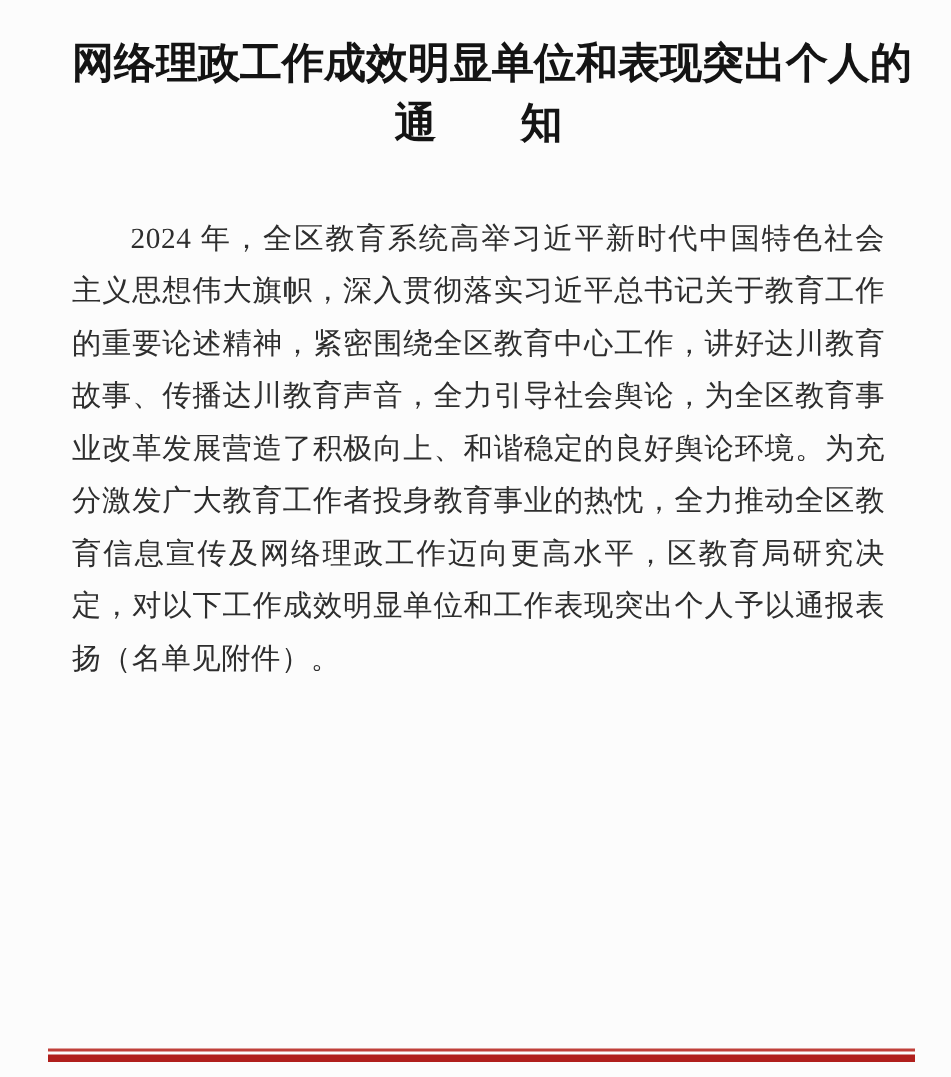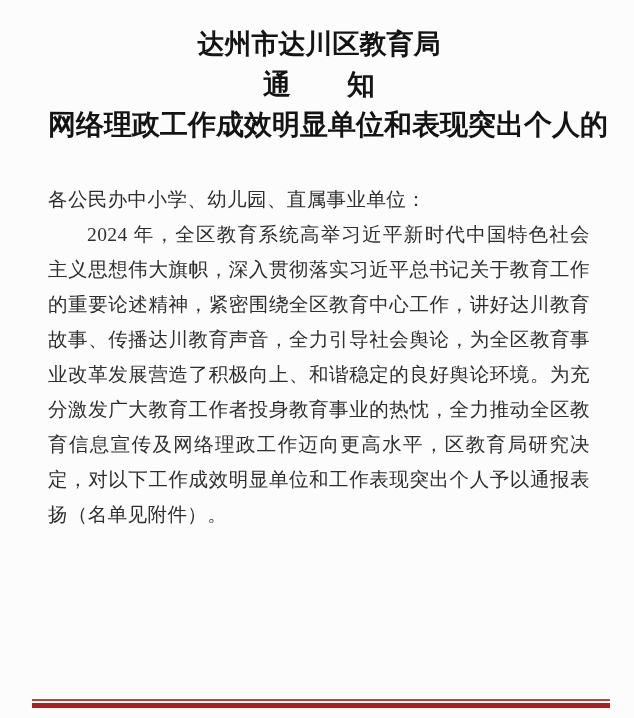--- a/index.html
+++ b/index.html
@@ -66,27 +66,25 @@
     background: #b01f1c;
   }
 </style>
 </head>
 <body>
 
 <div class="page">
   <div class="content">
 
     <div class="doc-title">
-      <div class="title-line t1">达州市达川区教育局</div>
+      <div class="title-line t3">网络理政工作成效明显单位和表现突出个人的</div>
       <div class="title-line t4">通　　知</div>
-      <div class="title-line t3">网络理政工作成效明显单位和表现突出个人的</div>
     </div>
 
     <div class="doc-body">
-      <p class="salutation">各公民办中小学、幼儿园、直属事业单位：</p>
       <p class="para">2024 年，全区教育系统高举习近平新时代中国特色社会主义思想伟大旗帜，深入贯彻落实习近平总书记关于教育工作的重要论述精神，紧密围绕全区教育中心工作，讲好达川教育故事、传播达川教育声音，全力引导社会舆论，为全区教育事业改革发展营造了积极向上、和谐稳定的良好舆论环境。为充分激发广大教育工作者投身教育事业的热忱，全力推动全区教育信息宣传及网络理政工作迈向更高水平，区教育局研究决定，对以下工作成效明显单位和工作表现突出个人予以通报表扬（名单见附件）。</p>
     </div>
 
   </div>
 
   <div class="red-rule">
     <div class="rule-thin"></div>
     <div class="rule-thick"></div>
   </div>
 </div>

